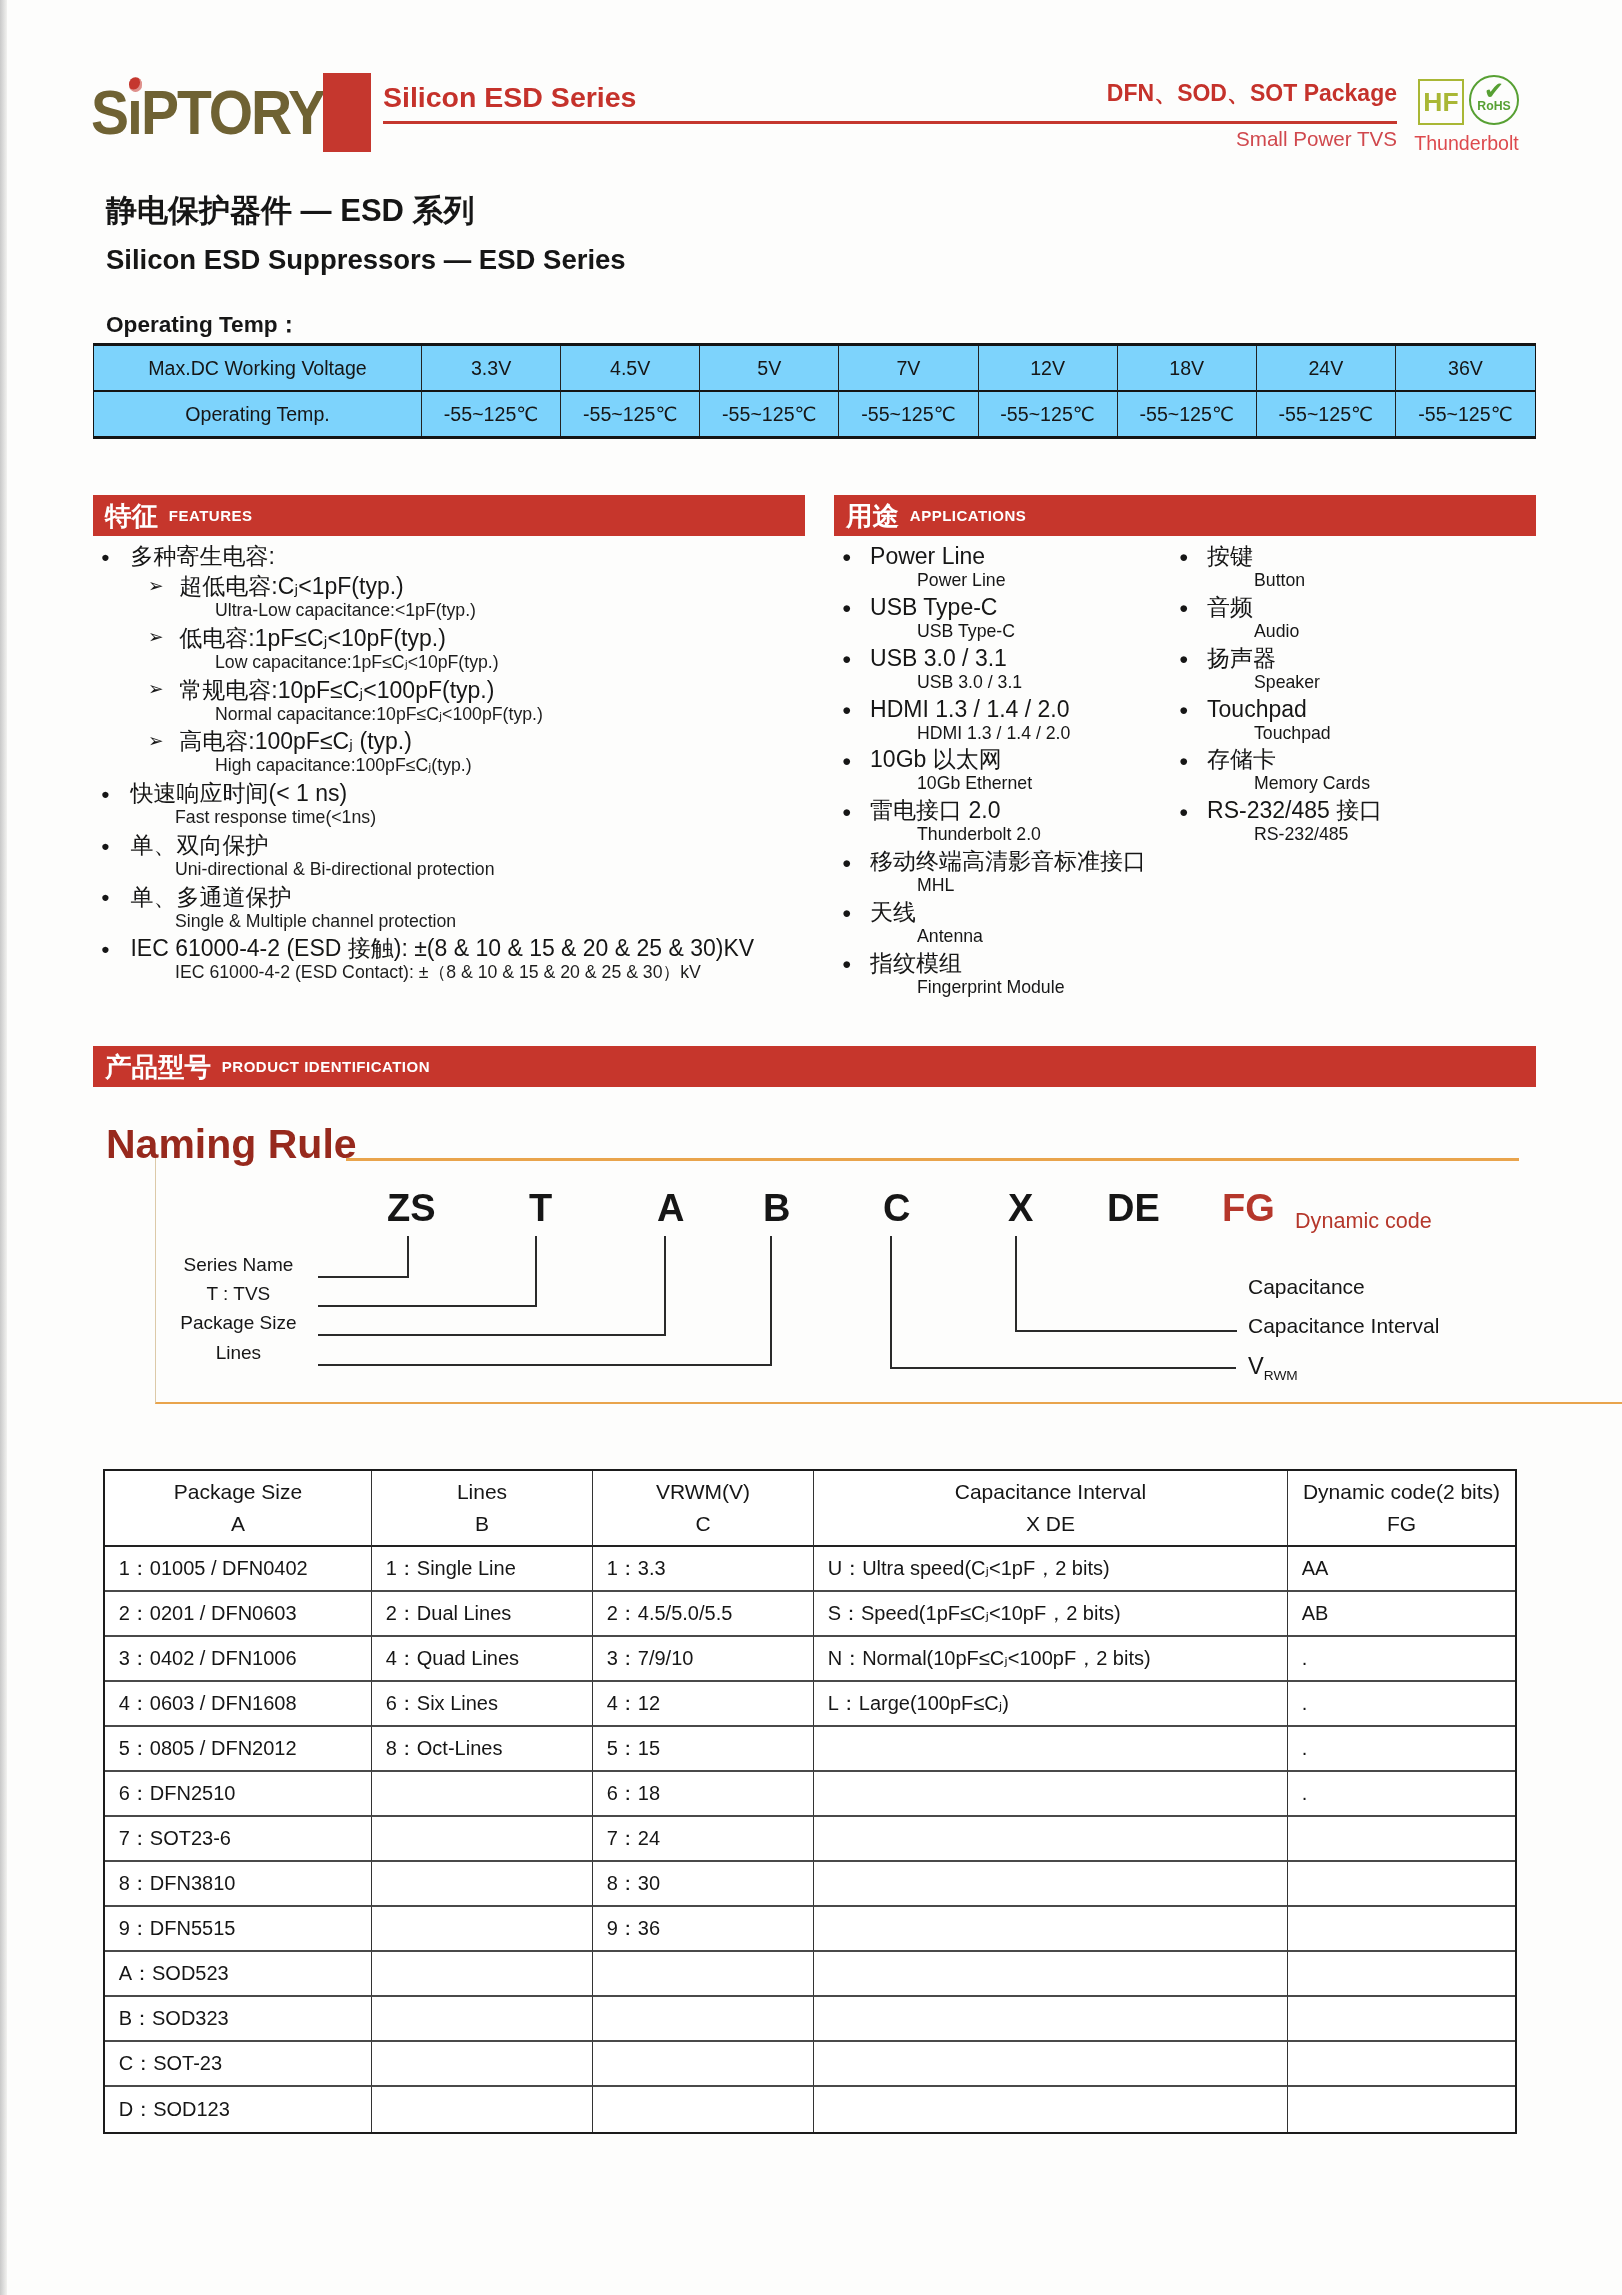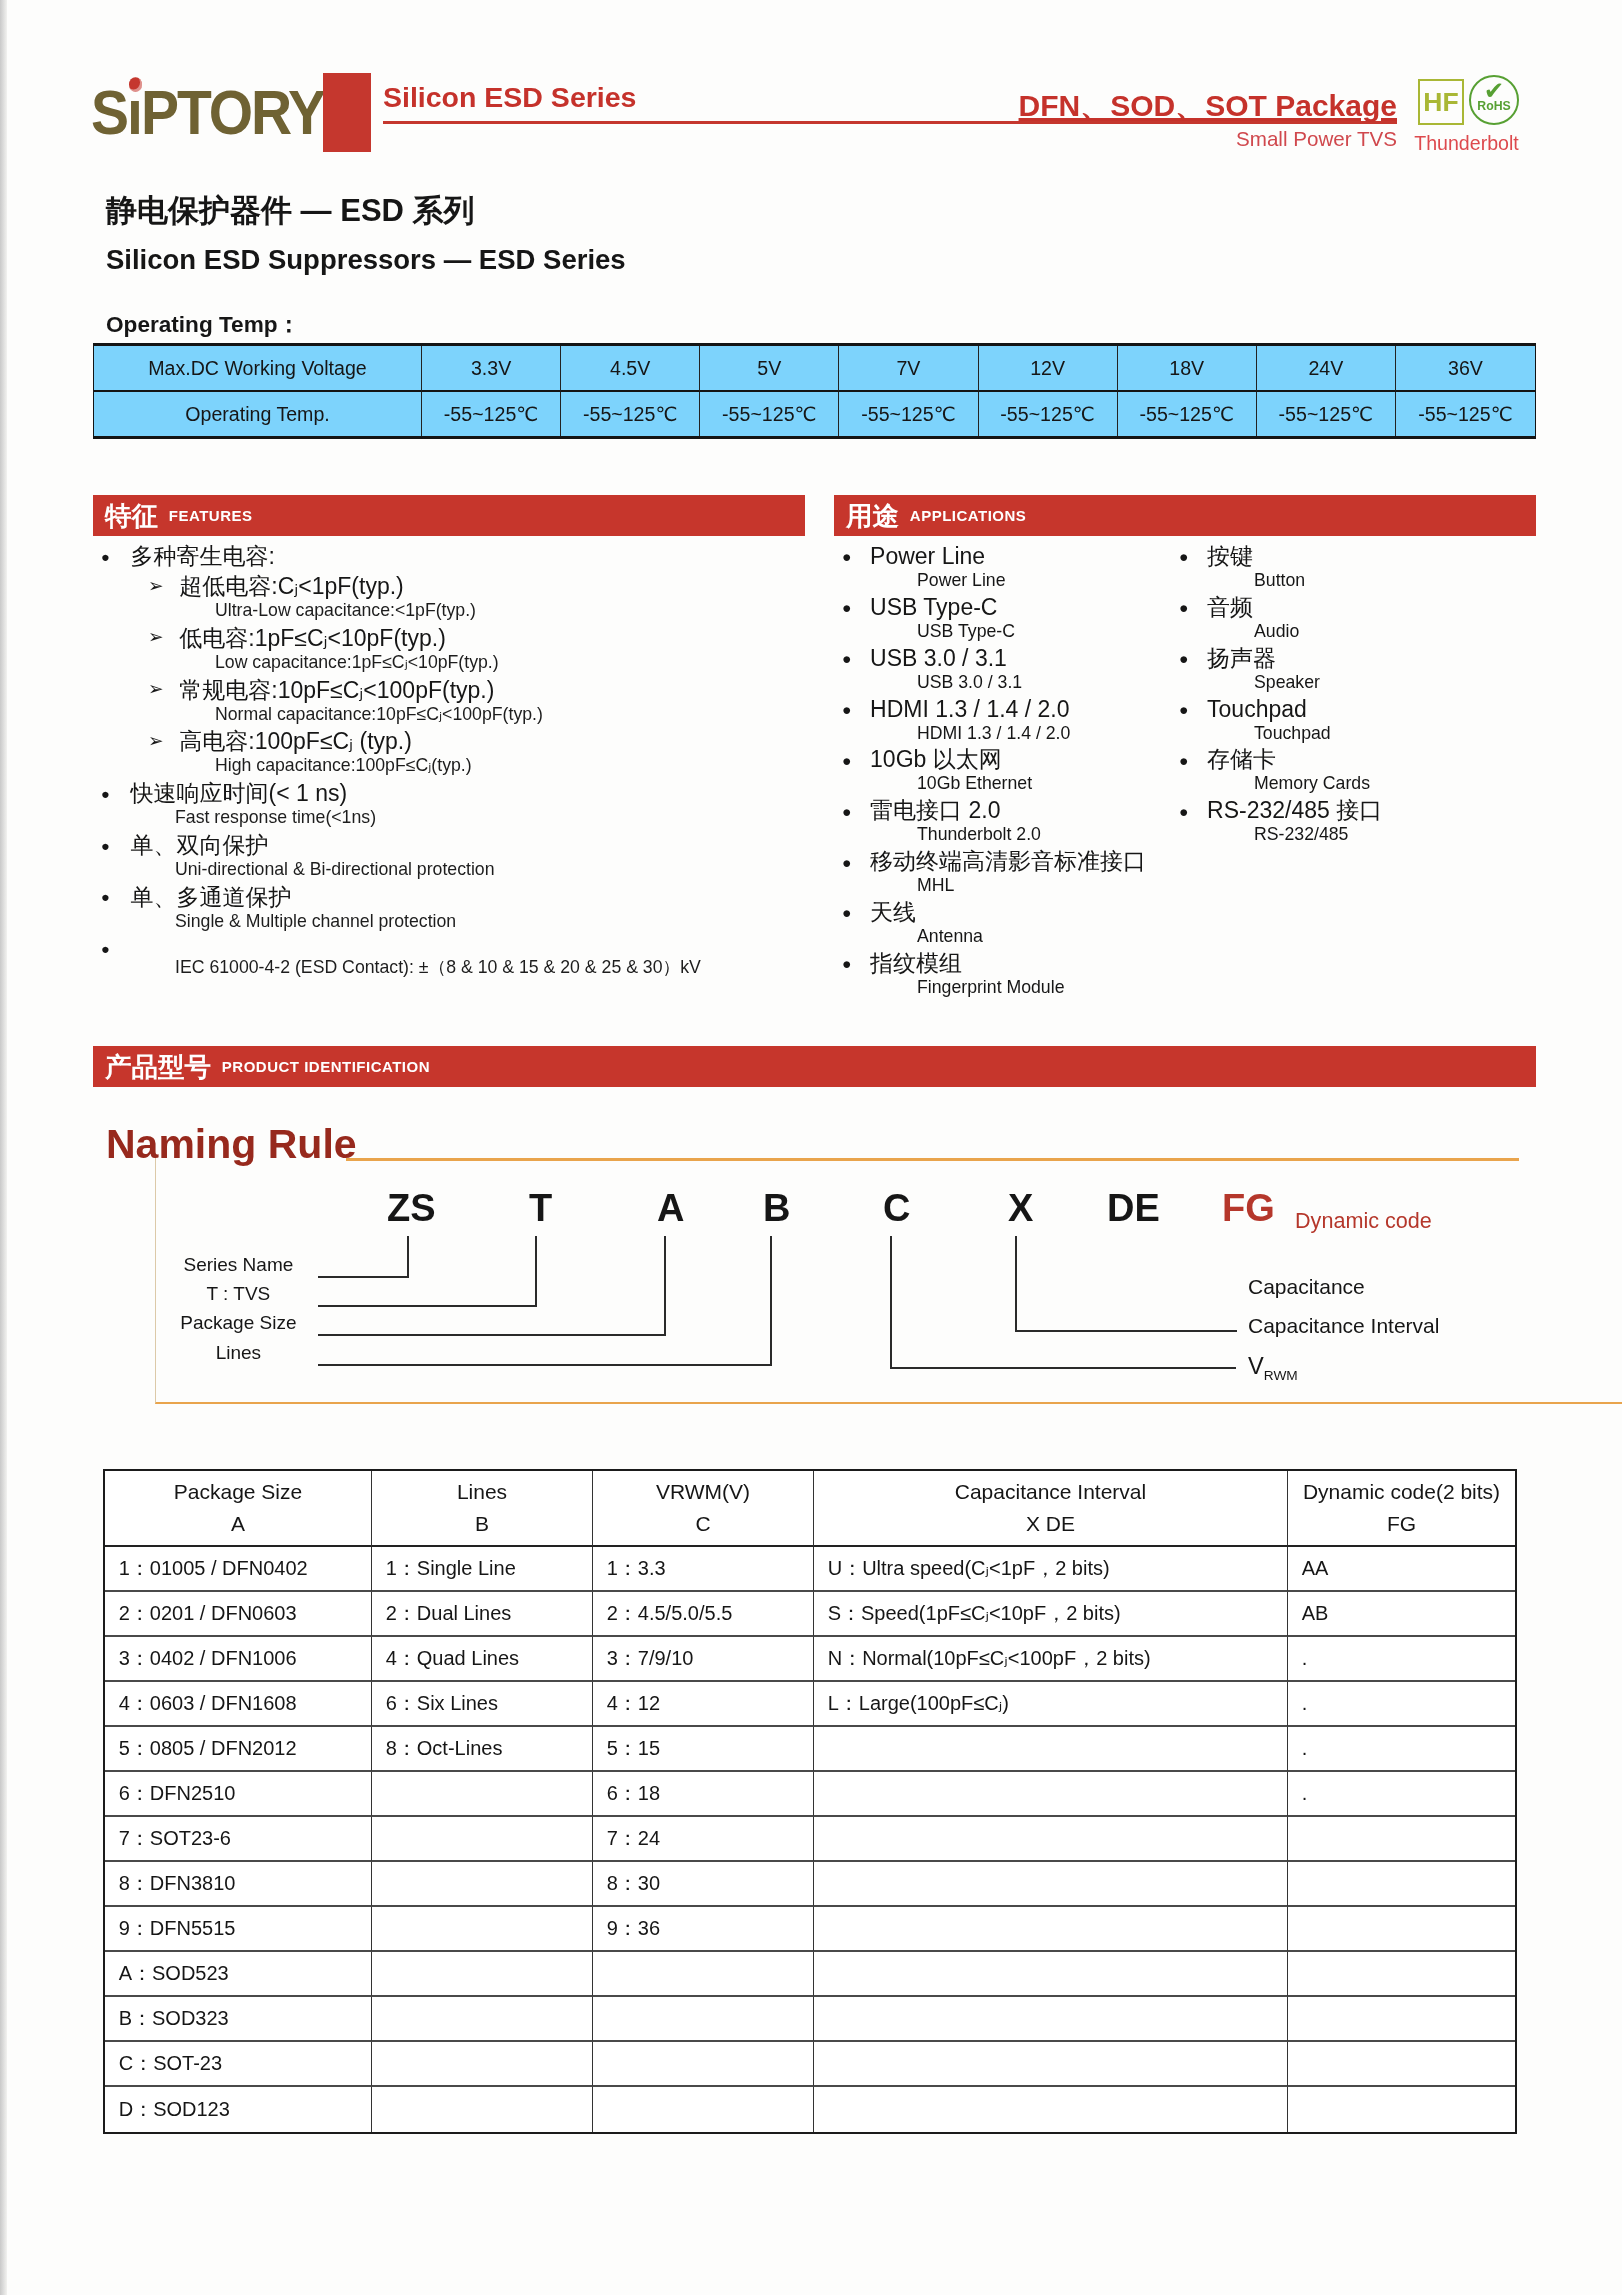--- a/index.html
+++ b/index.html
@@ -14,22 +14,22 @@
 
   
   .logo{position:absolute;left:91px;top:75px;font-size:57px;font-weight:800;
     color:#6f6233;letter-spacing:-2px;transform:scaleY(1.12);transform-origin:top left;white-space:nowrap;}
   .ibox{position:relative;display:inline-block;}
   .idot{position:absolute;left:2px;top:2px;width:12.8px;height:12.8px;border-radius:50%;
     background:#c5372e;box-shadow:inset -2px -2px 0 rgba(255,255,255,.45);}
   .red-block{position:absolute;left:323px;top:73px;width:48px;height:79px;background:#c5372e;}
   .series-title{position:absolute;left:383px;top:81px;font-size:28.5px;font-weight:bold;color:#c5322b;white-space:nowrap;}
   .header-rule{position:absolute;left:383px;top:121px;width:1014px;height:2.5px;background:#c5372e;}
-  .package-title{position:absolute;left:908px;top:86px;width:489px;text-align:right;
-    font-size:30px;font-weight:bold;color:#c5322b;white-space:nowrap;text-decoration:underline;}
+  .package-title{position:absolute;left:908px;top:78px;width:489px;text-align:right;
+    font-size:23px;font-weight:bold;color:#c5322b;white-space:nowrap;}
   .small-power{position:absolute;left:1129px;top:127px;width:268px;text-align:right;
     font-size:20.6px;color:#d0484d;}
   .hf-box{position:absolute;left:1418px;top:79px;width:42px;height:42px;border:2.5px solid #a9b735;
     display:flex;align-items:center;justify-content:center;font-size:26.5px;font-weight:bold;color:#a9b735;}
   .rohs{position:absolute;left:1469px;top:75px;width:46px;height:46px;border:2.9px solid #57a033;
     border-radius:50%;color:#57a033;text-align:center;box-sizing:content-box;}
   .rohs .check{display:block;font-size:24.5px;line-height:22.6px;font-weight:bold;margin-top:2.9px;}
   .rohs .rohs-label{display:block;font-size:12.3px;font-weight:bold;margin-top:-3.9px;}
   .compliance{position:absolute;left:1411px;top:132px;width:111px;text-align:center;
     font-size:19.6px;color:#dd4a4e;}
@@ -196,20 +196,21 @@
     <div class="f-en en-l1">Uni-directional &amp; Bi-directional protection</div>
 
     <div class="f-row">
       <span class="f-bullet">●</span>
       <span class="f-main">单、多通道保护</span>
     </div>
     <div class="f-en en-l1">Single &amp; Multiple channel protection</div>
 
     <div class="f-row">
       <span class="f-bullet">●</span>
+      <span class="f-main">IEC 61000-4-2 (ESD 接触): ±(8 &amp; 10 &amp; 15 &amp; 20 &amp; 25 &amp; 30)KV</span>
     </div>
     <div class="f-en en-l1">IEC 61000-4-2 (ESD Contact): ±（8 &amp; 10 &amp; 15 &amp; 20 &amp; 25 &amp; 30）kV</div>
   </div>
 
   <div class="apps" id="apps-col1">
     <div class="a-item">
       <div class="a-head">
           <span class="a-bullet">●</span>
           <span class="a-zh">Power Line</span>
         </div>

